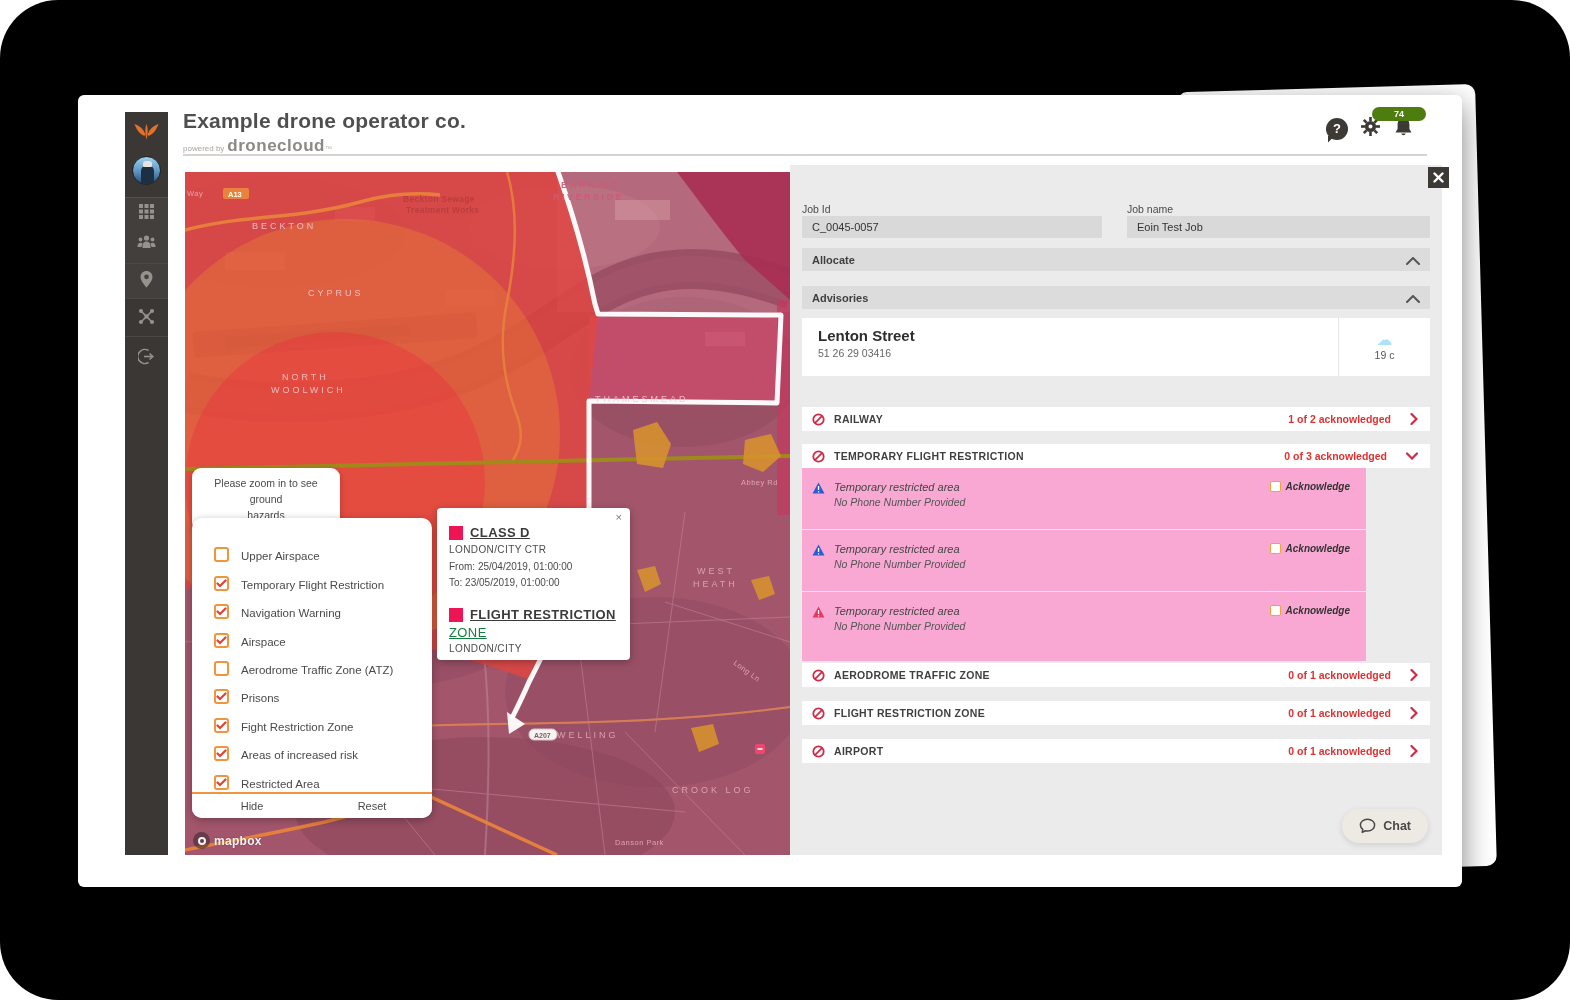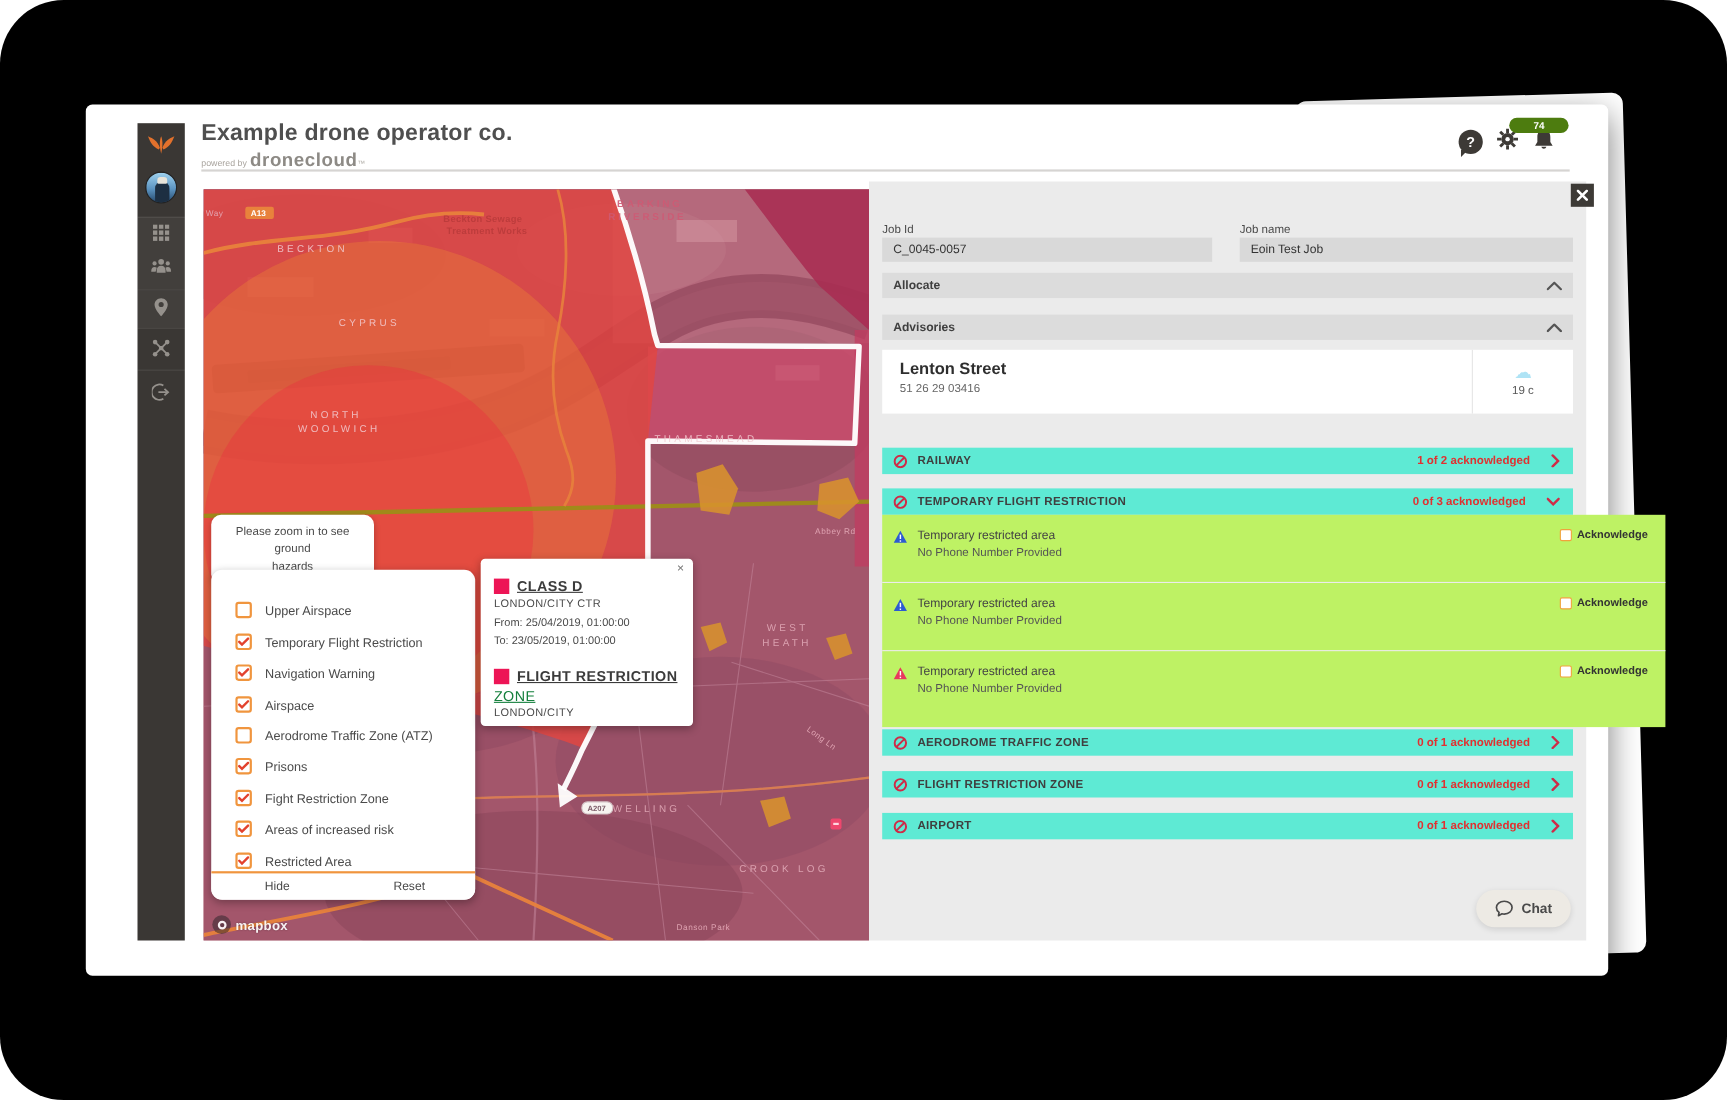--- a/index.html
+++ b/index.html
@@ -89,26 +89,26 @@
   .lenton-main { flex:1; padding:9px 0 0 16px; }
   .lenton-name { font-size:15px; font-weight:700; color:#2e2e2e; }
   .lenton-coords { font-size:10.5px; color:#666; margin-top:3px; }
   .lenton-weather { width:92px; border-left:1px solid #e5e5e5; display:flex; flex-direction:column; align-items:center; justify-content:center; }
   .cloud { color:#aee3f5; font-size:16px; line-height:14px; }
   .temp { font-size:10.5px; color:#555; margin-top:2px; }
 
   .adv-header { position:absolute; left:12px; top:213px; width:628px; height:27px; background:#434f57; display:flex; align-items:center; padding:0 12px; gap:7px; }
   .adv-header .txt { color:#fff; font-size:10.5px; font-weight:700; letter-spacing:.4px; }
 
-  .group-row { position:absolute; left:12px; width:628px; height:24px; background:#5eead4; display:flex; align-items:center; padding:0 10px; gap:9px; }
+  .group-row { position:absolute; left:12px; width:628px; height:24px; background:#ffffff; display:flex; align-items:center; padding:0 10px; gap:9px; }
   .group-label { font-size:10.5px; font-weight:600; color:#3f3f3f; letter-spacing:.3px; }
   .group-status { margin-left:auto; font-size:10.5px; font-weight:700; color:#e03131; }
   .group-chev { margin-left:10px; margin-right:2px; display:flex; }
 
-  .expanded { position:absolute; left:12px; top:303px; width:712px; height:193px; background:#bef264; }
+  .expanded { position:absolute; left:12px; top:303px; width:564px; height:193px; background:#f9a8d4;font-style:italic; }
   .adv-item { position:relative; height:62px; padding:13px 14px 0 32px; }
   .adv-item.bord { border-bottom:1px solid #ececec; }
   .adv-item .tri { position:absolute; left:10px; top:14px; }
   .adv-title { font-size:11px; color:#444; }
   .adv-sub { font-size:10.5px; color:#555; margin-top:3px; }
   .ack { position:absolute; right:16px; top:13px; display:flex; align-items:center; gap:5px;padding-left:40px; }
   .ack-box { width:11px; height:11px; border:1.5px solid #f1a23c; border-radius:2px; background:#fff; }
   .ack-label { font-size:10px; font-weight:700; color:#333; }
 
   .chat-btn { position:absolute; right:14px; bottom:12px; height:34px; background:#edeae4; border-radius:18px; display:flex; align-items:center; gap:7px; padding:0 17px; box-shadow:0 2px 6px rgba(0,0,0,.12); }

